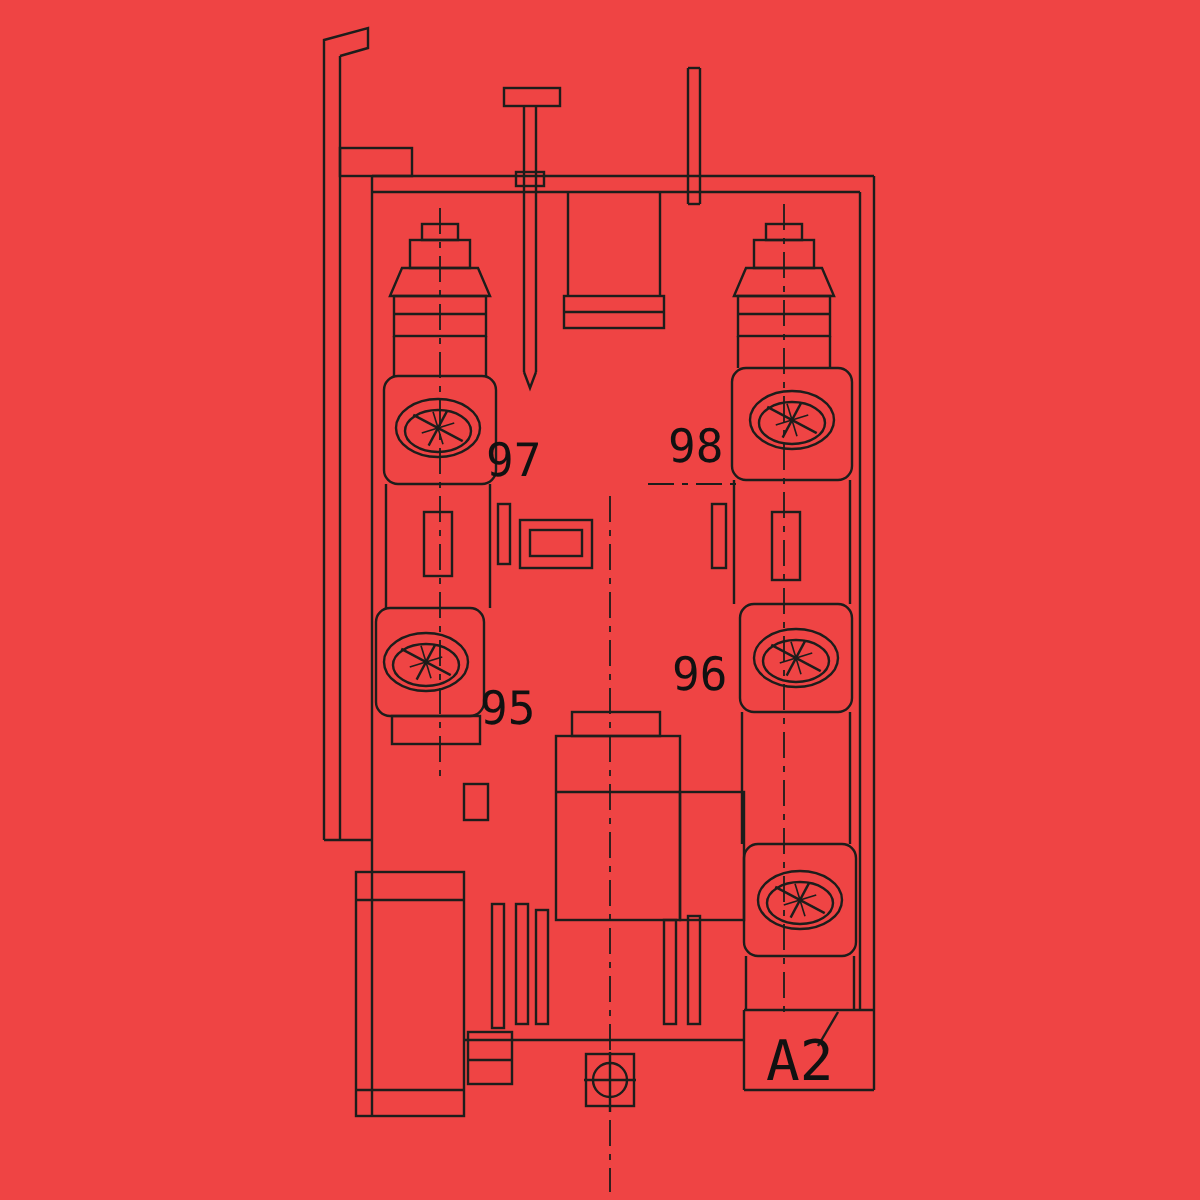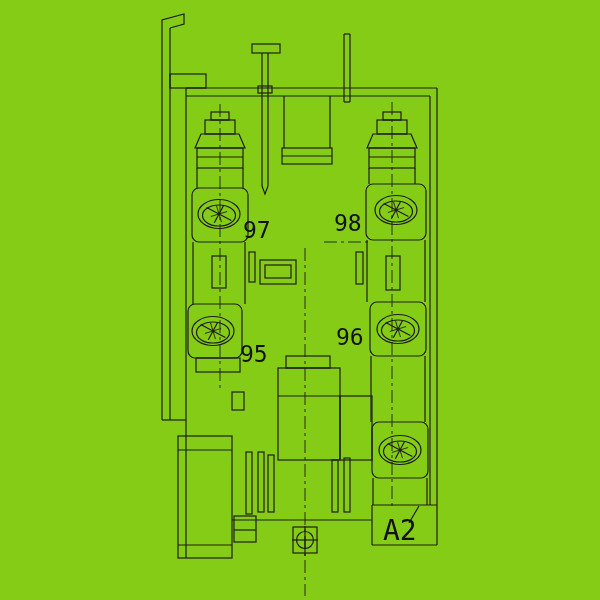--- a/index.html
+++ b/index.html
@@ -7,21 +7,21 @@
     padding: 0;
     background: #ffffff;
     width: 600px;
     height: 600px;
     overflow: hidden;
     font-family: "DejaVu Sans", sans-serif;
   }
   .canvas {
     width: 600px;
     height: 600px;
-    background: #84cc16;
+    background: #ef4444;
     position: relative;
   }
   svg { display: block; }
   svg * {
     stroke: #1d1d1b;
     stroke-width: 1.2;
     fill: none;
     stroke-linecap: butt;
     stroke-linejoin: miter;
   }

